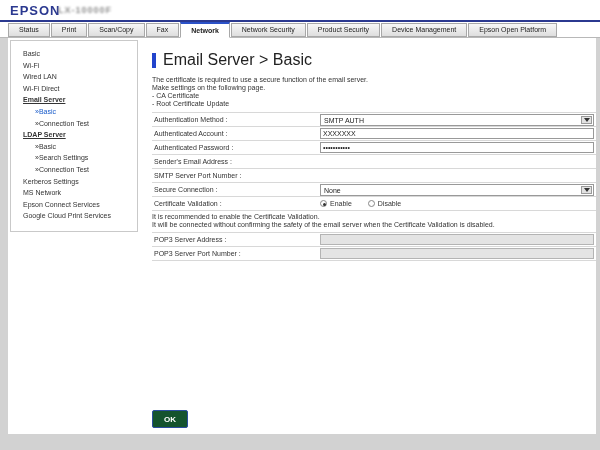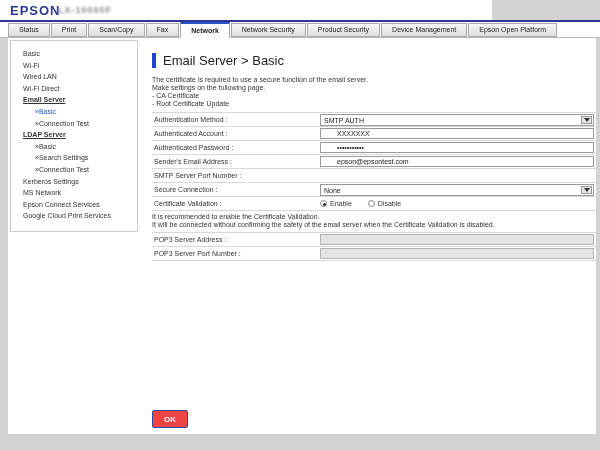--- a/index.html
+++ b/index.html
@@ -1,20 +1,20 @@
 <!DOCTYPE html>
 <html><head>
 <meta charset="utf-8">
 <style>
   * { margin:0; padding:0; box-sizing:border-box; }
   html,body { width:600px; height:450px; font-family:"Liberation Sans", sans-serif; }
   .page { position:relative; width:600px; height:450px; background:#d2d2d2; overflow:hidden; }
 
   
-  .header { position:absolute; top:0; left:0; width:492px; height:20px; background:#fff; }
+  .header { position:absolute; top:0; left:0; width:600px; height:20px; background:#fff; }
   .logo { position:absolute; left:10px; top:3px; font-size:13px; font-weight:bold; color:#2b3990; letter-spacing:1px; }
   .model { position:absolute; left:58px; top:5px; font-size:9px; font-weight:bold; color:#8d8d8d; letter-spacing:1px; filter:blur(1.3px); }
   .header-line { position:absolute; top:20px; left:0; width:600px; height:2px; background:#2b3990; }
 
   
   .tabbar { position:absolute; top:22px; left:0; width:600px; height:16px; background:#fff; padding-left:8px; white-space:nowrap; }
   .tabbar::after { content:""; position:absolute; left:0; right:0; bottom:0; height:1px; background:#b8b8b8; }
   .tab { position:relative; display:inline-block; vertical-align:top; margin-top:1px; height:14px; line-height:12px;
          padding:0 10px; font-size:7px; color:#222; background:linear-gradient(#f7f7f7,#dedede);
          border:1px solid #a8a8a8; margin-right:1px; z-index:1; cursor:default; }
@@ -28,46 +28,46 @@
   .sidebar { position:absolute; left:2px; top:2px; width:128px; height:192px; border:1px solid #c9c9c9; background:#fff; padding:7px 4px 0 12px; overflow:hidden; }
   .side-item { font-size:7px; line-height:11.6px; color:#333; cursor:pointer; white-space:nowrap; }
   .side-item.section { font-weight:bold; text-decoration:underline; }
   .side-item.sub { padding-left:12px; }
   .side-item.active { color:#1559c9; }
 
   
   .main { position:absolute; left:144px; top:0; width:444px; height:396px; }
   .title-row { margin-top:14px; height:16px; display:flex; align-items:center; }
   .title-accent { width:4px; height:15px; background:#2244cc; flex:none; }
-  .title { font-size:13px; color:#222; margin-left:7px; }
+  .title { font-size:16px; color:#222; margin-left:7px; }
   .desc { margin-top:8px; }
   .desc div { font-size:7px; line-height:8px; color:#333; }
 
   
   .form { margin-top:4px; border-top:1px solid #d8d8d8; }
   .frow { min-height:14px; display:flex; align-items:center; border-bottom:1px solid #d8d8d8; }
   .flabel { width:168px; flex:none; font-size:7px; color:#333; padding-left:2px; }
   .ffield { flex:1; padding-right:2px; }
-  .finput { display:block; width:100%; height:11px; border:1px solid #999; font-size:7px; padding:0 16px;
+  .finput { display:block; width:100%; height:11px; border:1px solid #999; font-size:7px; padding:0 2px;
             font-family:inherit; color:#222; background:#fff; }
   .finput.disabled { background:#e4e4e4; border-color:#b4b4b4; }
   .fselect { position:relative; height:12px; border:1px solid #999; background:#fff; font-size:7px;
              line-height:10px; padding:1px 16px 0 3px; color:#222; cursor:default; }
   .arrowbox { position:absolute; right:1px; top:1px; bottom:1px; width:11px; background:#e2e2e2;
               border:1px solid #9a9a9a; display:flex; align-items:center; justify-content:center; }
   .tri { width:0; height:0; border-left:3px solid transparent; border-right:3px solid transparent; border-top:4px solid #333; }
   .rgroup { display:flex; align-items:center; font-size:7px; color:#333; }
   .ropt { display:flex; align-items:center; margin-right:16px; }
   .radio { width:7px; height:7px; border:1px solid #888; border-radius:50%; background:#fdfdfd; position:relative; display:inline-block; margin-right:3px; flex:none; }
   .radio.checked::after { content:""; position:absolute; left:2px; top:2px; width:3px; height:3px; border-radius:50%; background:#333; }
   .note { padding:2px 0 3px 0; border-bottom:1px solid #d8d8d8; width:100%; }
   .note div { font-size:7px; line-height:8px; color:#333; }
 
   
-  .ok { position:absolute; left:0; top:372px; width:36px; height:18px; background:#ef4444; border:1px solid #2b4d9e;
+  .ok { position:absolute; left:0; top:372px; width:36px; height:18px; background:#14532d; border:1px solid #2b4d9e;
         border-radius:2px; color:#fff; font-size:8px; font-weight:bold; font-family:inherit; cursor:pointer; }
 
   .footer { position:absolute; top:434px; left:0; width:600px; height:16px; background:#d2d2d2; }
 </style>
 </head>
 <body>
 
 <div class="page">
   <div class="header">
     <span class="logo">EPSON</span>
@@ -123,23 +123,20 @@
             </div>
           </div>
           <div class="frow">
             <div class="flabel">Authenticated Password :</div>
             <div class="ffield">
               <input type="text" class="finput" value="•••••••••••" style="">
             </div>
           </div>
           <div class="frow">
             <div class="flabel">Sender's Email Address :</div>
-            <div class="ffield">
-              <input type="text" class="finput" value="epson@epsontest.com" style="">
-            </div>
           </div>
           <div class="frow">
             <div class="flabel">SMTP Server Port Number :</div>
           </div>
           <div class="frow">
             <div class="flabel">Secure Connection :</div>
             <div class="ffield">
               <div class="fselect"><span>None</span><span class="arrowbox">
                   <span class="tri"></span>
                 </span></div>

